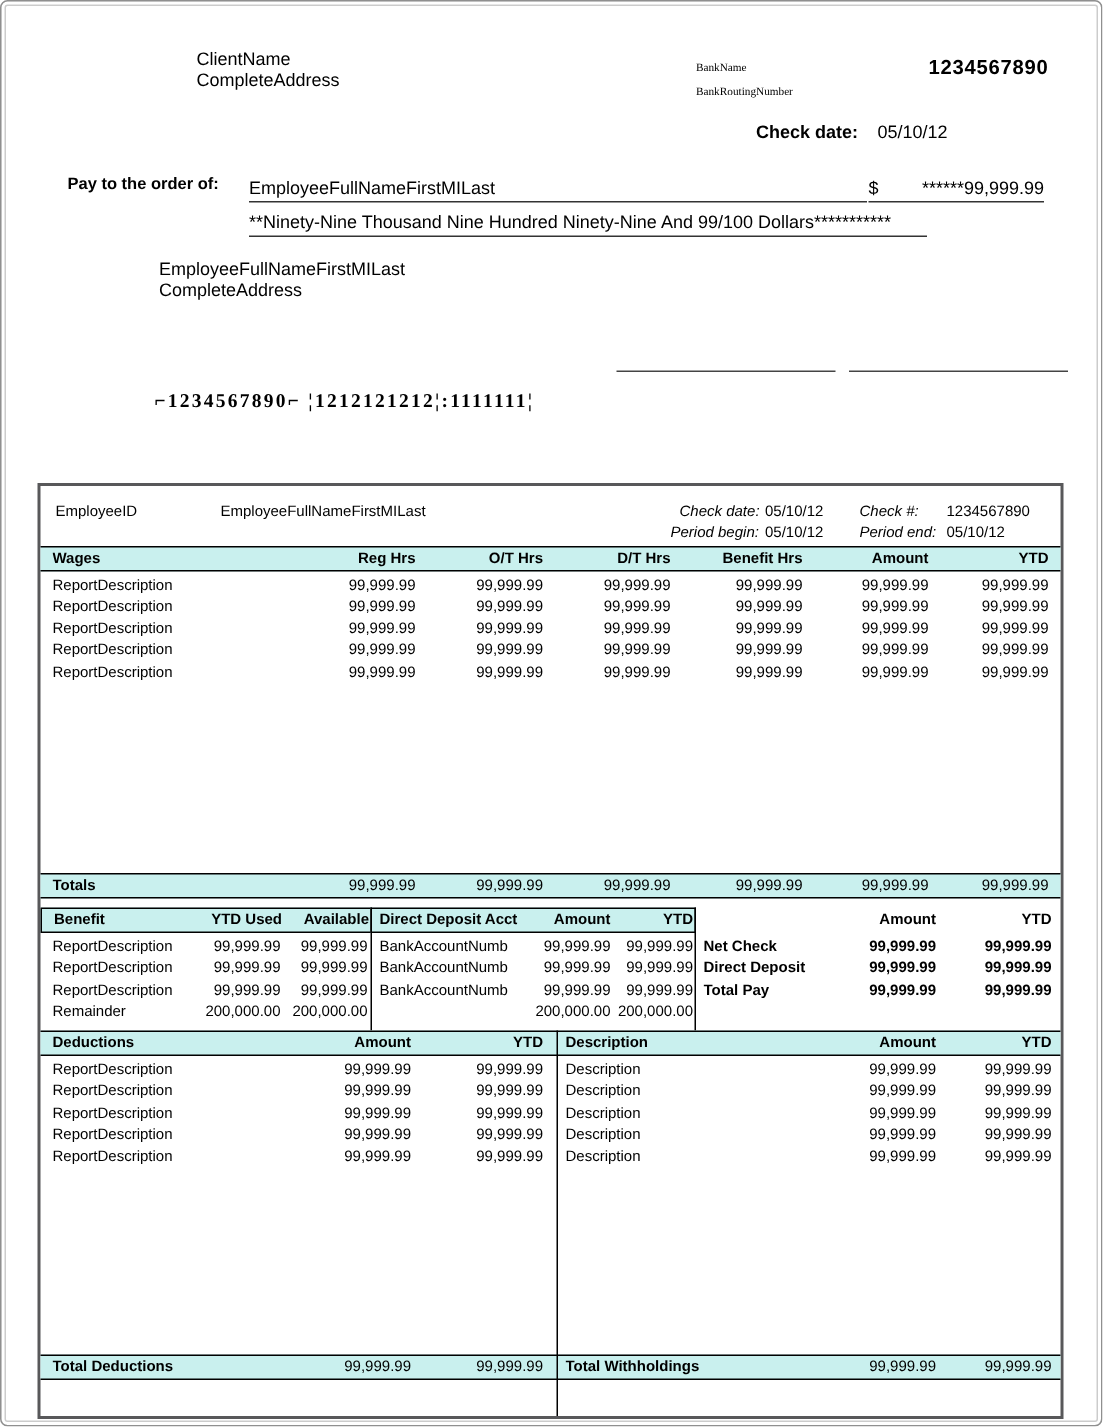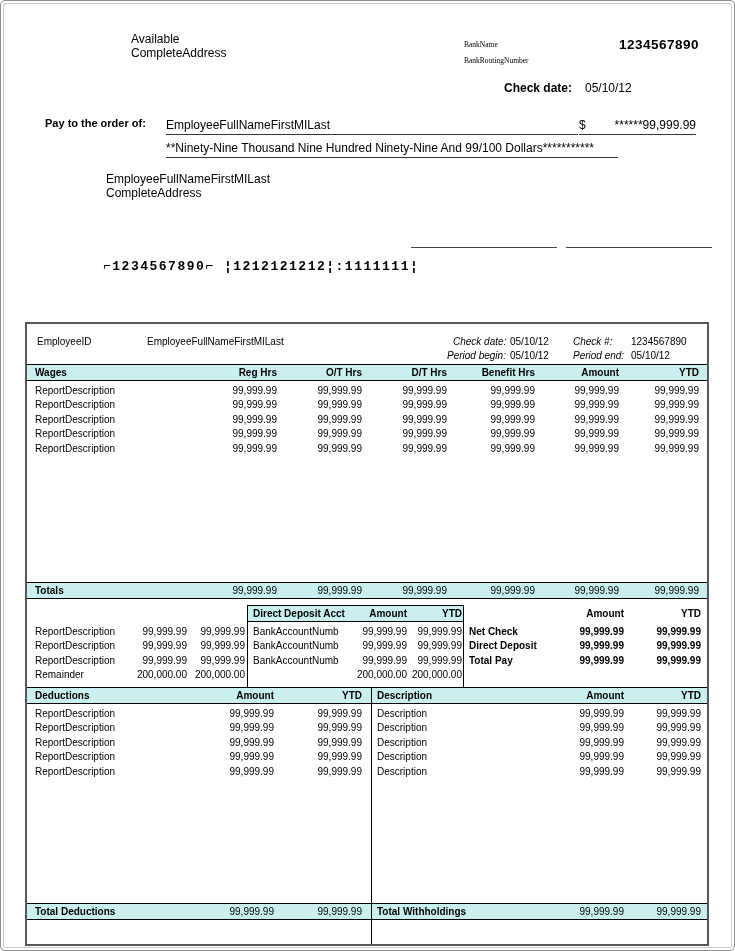--- a/index.html
+++ b/index.html
@@ -20,21 +20,21 @@
   .check-no-top { left:618px; top:36px; font-weight:bold; font-size:13.5px; letter-spacing:.5px; }
   .cd-label { left:503px; top:80px; font-size:12px; font-weight:bold; }
   .cd-value { left:584px; top:80px; font-size:12px; }
   .payto-label { left:44px; top:116px; font-size:11px; font-weight:bold; }
   .u-line { border-bottom:1px solid #333; display:flex; align-items:flex-end; padding-bottom:2px; font-size:12px; }
   .payee-line  { left:165px; top:112px; width:412px; height:22px; }
   .amount-line { left:578px; top:112px; width:117px; height:22px; justify-content:space-between; }
   .words-line  { left:165px; top:137px; width:452px; height:20px; }
   .employee-block { left:105px; top:171px; font-size:12px; line-height:14px; }
   .sig-line { border-top:1px solid #444; height:0; width:146px; top:246px; }
-  .micr { left:102px; top:258px; font-family:Liberation Mono, monospace;
+  .micr { left:102px; top:258px; font-family:Liberation Serif, serif;
           font-weight:bold; font-size:13px; letter-spacing:1.5px; }
 
   
   .stub { position:absolute; left:24px; top:321px; width:684px; height:624px;
           border:2px solid #58585a; background:#fff; font-size:10px; }
   .s-abs { position:absolute; font-size:10px; white-space:nowrap; }
   .i { font-style:italic; }
   .b { font-weight:bold; }
   .cl { text-align:left; overflow:hidden; }
   .cr { text-align:right; overflow:hidden; }
@@ -59,21 +59,21 @@
   #dd-header .t-row { padding-left:5px; }
 
   .vline { position:absolute; width:0; border-left:1px solid #000; }
 </style>
 </head>
 <body>
 
 <div class="page">
 
   <div class="abs client-block">
-    <div>Available</div>
+    <div>ClientName</div>
     <div>CompleteAddress</div>
   </div>
 
   <div class="abs bank-block">
     <span class="bank-name">BankName</span>
     <span>BankRoutingNumber</span>
   </div>
 
   <div class="abs check-no-top">1234567890</div>
 
@@ -180,20 +180,27 @@
         <span class="cl b">Totals</span>
         <span class="cr">99,999.99</span>
         <span class="cr">99,999.99</span>
         <span class="cr">99,999.99</span>
         <span class="cr">99,999.99</span>
         <span class="cr">99,999.99</span>
         <span class="cr">99,999.99</span>
       </div>
     </div>
 
+    <div class="ben-box" id="benefit-header">
+      <div class="t-row ben-grid b">
+        <span class="cl">Benefit</span>
+        <span class="cr">YTD Used</span>
+        <span class="cr">Available</span>
+      </div>
+    </div>
     <div class="ben-box" id="dd-header">
       <div class="t-row dd-grid b">
         <span class="cl">Direct Deposit Acct</span>
         <span class="cr">Amount</span>
         <span class="cr">YTD</span>
       </div>
     </div>
     <div class="s-abs b cr" style="left:517px;top:284px;width:80px">Amount</div>
     <div class="s-abs b cr" style="left:597px;top:284px;width:77px">YTD</div>
 

